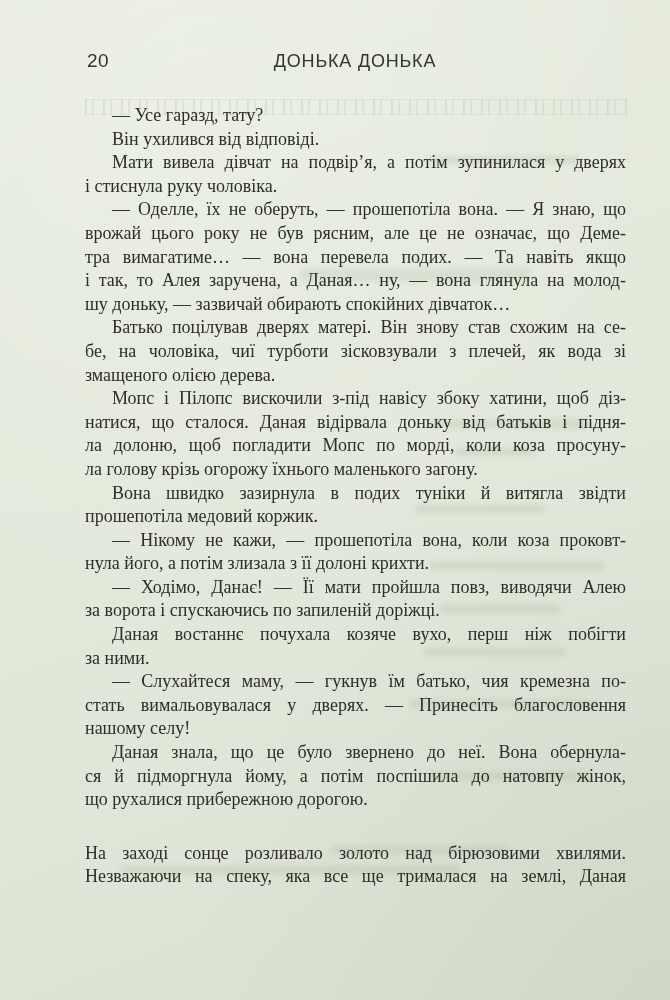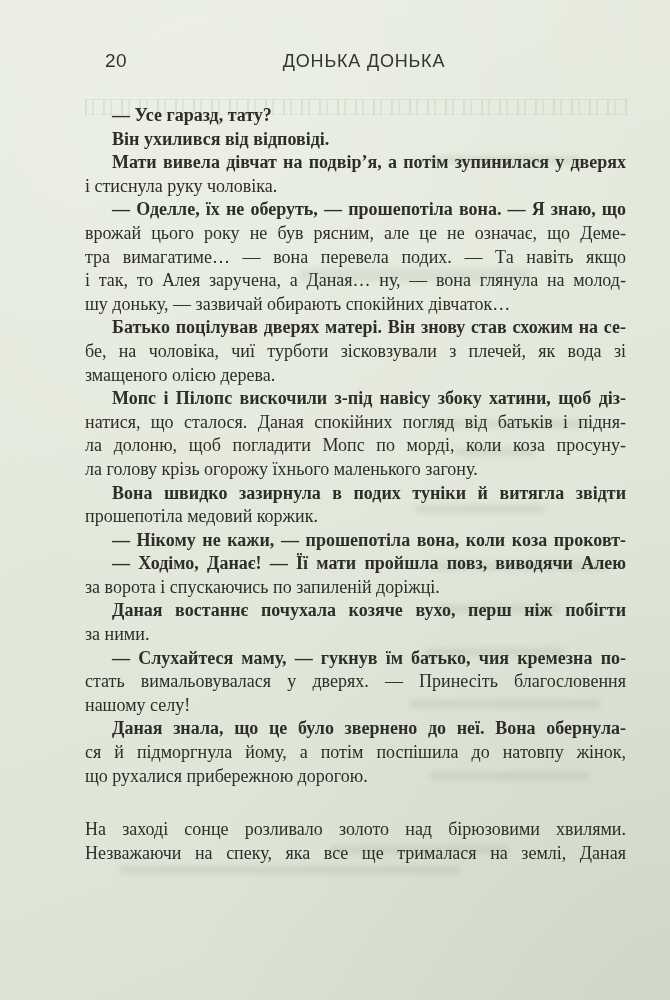--- a/index.html
+++ b/index.html
@@ -11,21 +11,21 @@
     background:
       radial-gradient(120% 90% at 30% 10%, rgba(255,255,255,0.18), rgba(255,255,255,0) 60%),
       radial-gradient(130% 100% at 100% 100%, rgba(120,135,110,0.10), rgba(120,135,110,0) 55%),
       linear-gradient(160deg, #e9ede1 0%, #e3e9db 38%, #dfe5d7 70%, #d9e0d0 100%);
     font-family:"Liberation Serif","DejaVu Serif",serif;
     color:#2e2d29;
   }
 
   
   .header{
-    position:absolute; top:50px; left:102px; right:44px; height:24px;
+    position:absolute; top:50px; left:84px; right:44px; height:24px;
   }
   .folio{
     position:absolute; left:3px; top:0;
     font-family:"Liberation Sans","DejaVu Sans",sans-serif;
     font-size:19px; letter-spacing:0.5px; color:#35342f;
   }
   .running-title{
     position:absolute; left:0; right:0; top:1px; text-align:center;
     font-family:"Liberation Sans","DejaVu Sans",sans-serif;
     font-size:18px; letter-spacing:0.8px; color:#35342f;
@@ -56,21 +56,21 @@
     position:absolute; left:85px; top:104px; width:541px;
   }
   .para{margin:0;}
   .para.section-break{margin-top:30px;}
   .line{
     font-size:18px; line-height:23.6px; height:23.6px;
     white-space:normal; color:#2e2d29;
     text-rendering:optimizeLegibility;
   }
   .line.just{ text-align:justify; text-align-last:justify; }
-  .line.indent{ padding-left:27px;font-weight:bold; }
+  .line.indent{ padding-left:27px; }
   .line.indent.just{ padding-left:27px; }
 </style>
 </head>
 <body>
 
 <div class="page">
 
   <div class="meander-band"></div>
   <div class="smudge" style="left:430px; top:156px; width:150px;"></div>
   <div class="smudge" style="left:300px; top:268px; width:230px; height:14px; opacity:.8;"></div>
@@ -108,30 +108,31 @@
         <div class="line just">і так, то Алея заручена, а Даная… ну, — вона глянула на молод-</div>
         <div class="line">шу доньку, — зазвичай обирають спокійних дівчаток…</div>
       </div>
       <div class="para">
         <div class="line indent just">Батько поцілував дверях матері. Він знову став схожим на се-</div>
         <div class="line just">бе, на чоловіка, чиї турботи зісковзували з плечей, як вода зі</div>
         <div class="line">змащеного олією дерева.</div>
       </div>
       <div class="para">
         <div class="line indent just">Мопс і Пілопс вискочили з-під навісу збоку хатини, щоб діз-</div>
-        <div class="line just">натися, що сталося. Даная спокійних погляд від батьків і підня-</div>
+        <div class="line just">натися, що сталося. Даная відірвала доньку від батьків і підня-</div>
         <div class="line just">ла долоню, щоб погладити Мопс по морді, коли коза просуну-</div>
         <div class="line">ла голову крізь огорожу їхнього маленького загону.</div>
       </div>
       <div class="para">
         <div class="line indent just">Вона швидко зазирнула в подих туніки й витягла звідти</div>
         <div class="line">прошепотіла медовий коржик.</div>
       </div>
       <div class="para">
         <div class="line indent just">— Нікому не кажи, — прошепотіла вона, коли коза проковт-</div>
+        <div class="line">нула його, а потім злизала з її долоні крихти.</div>
       </div>
       <div class="para">
         <div class="line indent just">— Ходімо, Данає! — Її мати пройшла повз, виводячи Алею</div>
         <div class="line">за ворота і спускаючись по запиленій доріжці.</div>
       </div>
       <div class="para">
         <div class="line indent just">Даная востаннє почухала козяче вухо, перш ніж побігти</div>
         <div class="line">за ними.</div>
       </div>
       <div class="para">

